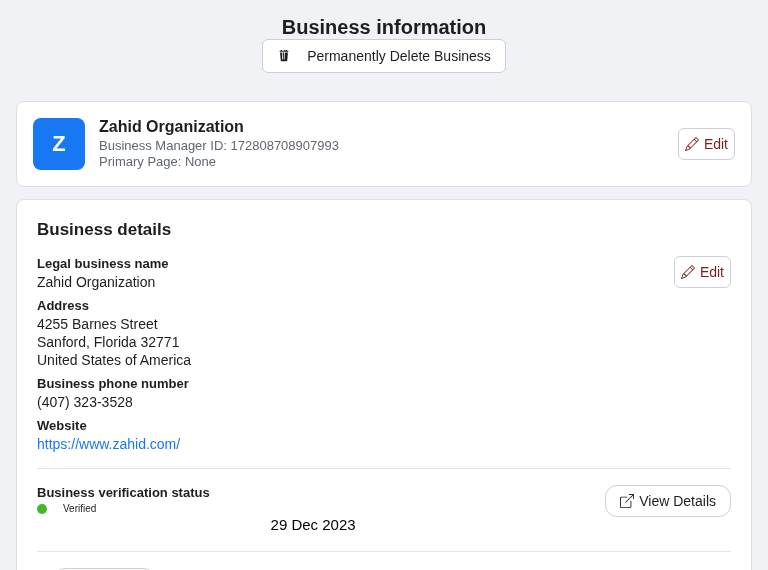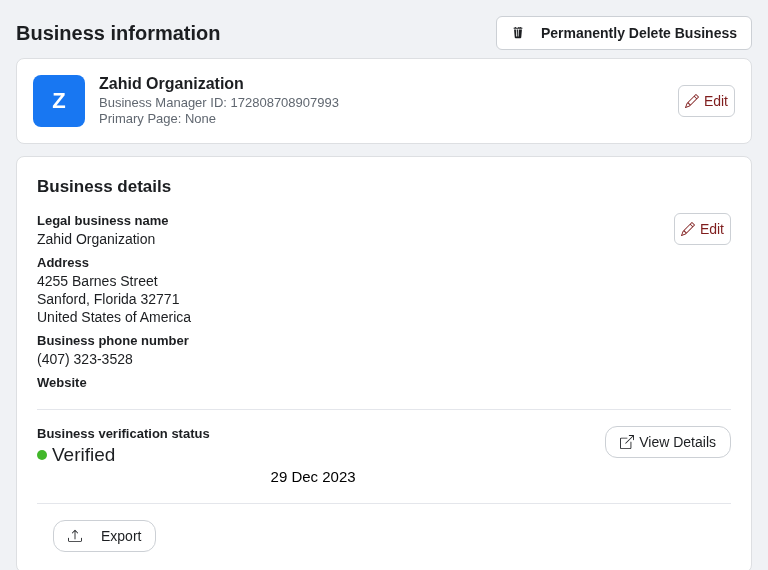--- a/index.html
+++ b/index.html
@@ -9,37 +9,38 @@
       font-size: 14px;
       color: #1c1e21;
       padding: 16px;
       width: 768px;
       min-height: 570px;
     }
     .page-header {
       display: flex;
       align-items: center;
       justify-content: space-between;
-      margin-bottom: 8px;
+      margin-bottom: 28px;
+      flex-direction: column;
     }
     .page-title {
       font-size: 20px;
       font-weight: 700;
       color: #1c1e21;
     }
     .btn-delete {
       display: flex;
       align-items: center;
       gap: 16px;
       background: #fff;
       border: 1px solid #ccd0d5;
       border-radius: 6px;
       padding: 8px 14px;
       font-size: 14px;
-      font-weight: 700;
+      font-weight: 400;
       color: #1c1e21;
       cursor: pointer;
     }
     .card {
       background: #fff;
       border: 1px solid #dddfe2;
       border-radius: 8px;
       padding: 16px;
       margin-bottom: 12px;
     }
@@ -133,22 +134,22 @@
       margin-bottom: 2px;
     }
     .field-link {
       font-size: 14px;
       color: #1877f2;
       text-decoration: none;
     }
     .verified-badge {
       display: flex;
       align-items: center;
-      gap: 5px;
-      font-size: 19px;
+      gap: 16px;
+      font-size: 10px;
       color: #1c1e21;
       margin-bottom: 2px;
     }
     .verified-dot {
       width: 10px;
       height: 10px;
       background: #42b72a;
       border-radius: 50%;
       display: inline-block;
     }
@@ -228,20 +229,21 @@
       <div class="detail-content">
         <div class="field-label">Legal business name</div>
         <div class="field-value">Zahid Organization</div>
         <div class="field-label" style="margin-top:8px;">Address</div>
         <div class="field-value">4255 Barnes Street</div>
         <div class="field-value">Sanford, Florida 32771</div>
         <div class="field-value">United States of America</div>
         <div class="field-label" style="margin-top:8px;">Business phone number</div>
         <div class="field-value">(407) 323-3528</div>
         <div class="field-label" style="margin-top:8px;">Website</div>
+        <a class="field-link" href="#">https://www.zahid.com/</a>
       </div>
       <div class="detail-action">
         <button class="btn-edit">
           <svg class="icon-svg" viewBox="0 0 16 16" fill="currentColor">
             <path d="M12.146.146a.5.5 0 0 1 .708 0l3 3a.5.5 0 0 1 0 .708l-10 10a.5.5 0 0 1-.168.11l-5 2a.5.5 0 0 1-.65-.65l2-5a.5.5 0 0 1 .11-.168l10-10zM11.207 2.5L13.5 4.793 14.793 3.5 12.5 1.207 11.207 2.5zm1.586 3L10.5 3.207 4 9.707V10h.5a.5.5 0 0 1 .5.5v.5h.5a.5.5 0 0 1 .5.5v.5h.293l6.5-6.5zm-9.761 5.175l-.106.106-1.528 3.821 3.821-1.528.106-.106A.5.5 0 0 1 5 12.5V12h-.5a.5.5 0 0 1-.5-.5V11h-.5a.5.5 0 0 1-.468-.325z"></path>
           </svg>
           <span>Edit</span>
         </button>
       </div>
     </div>

